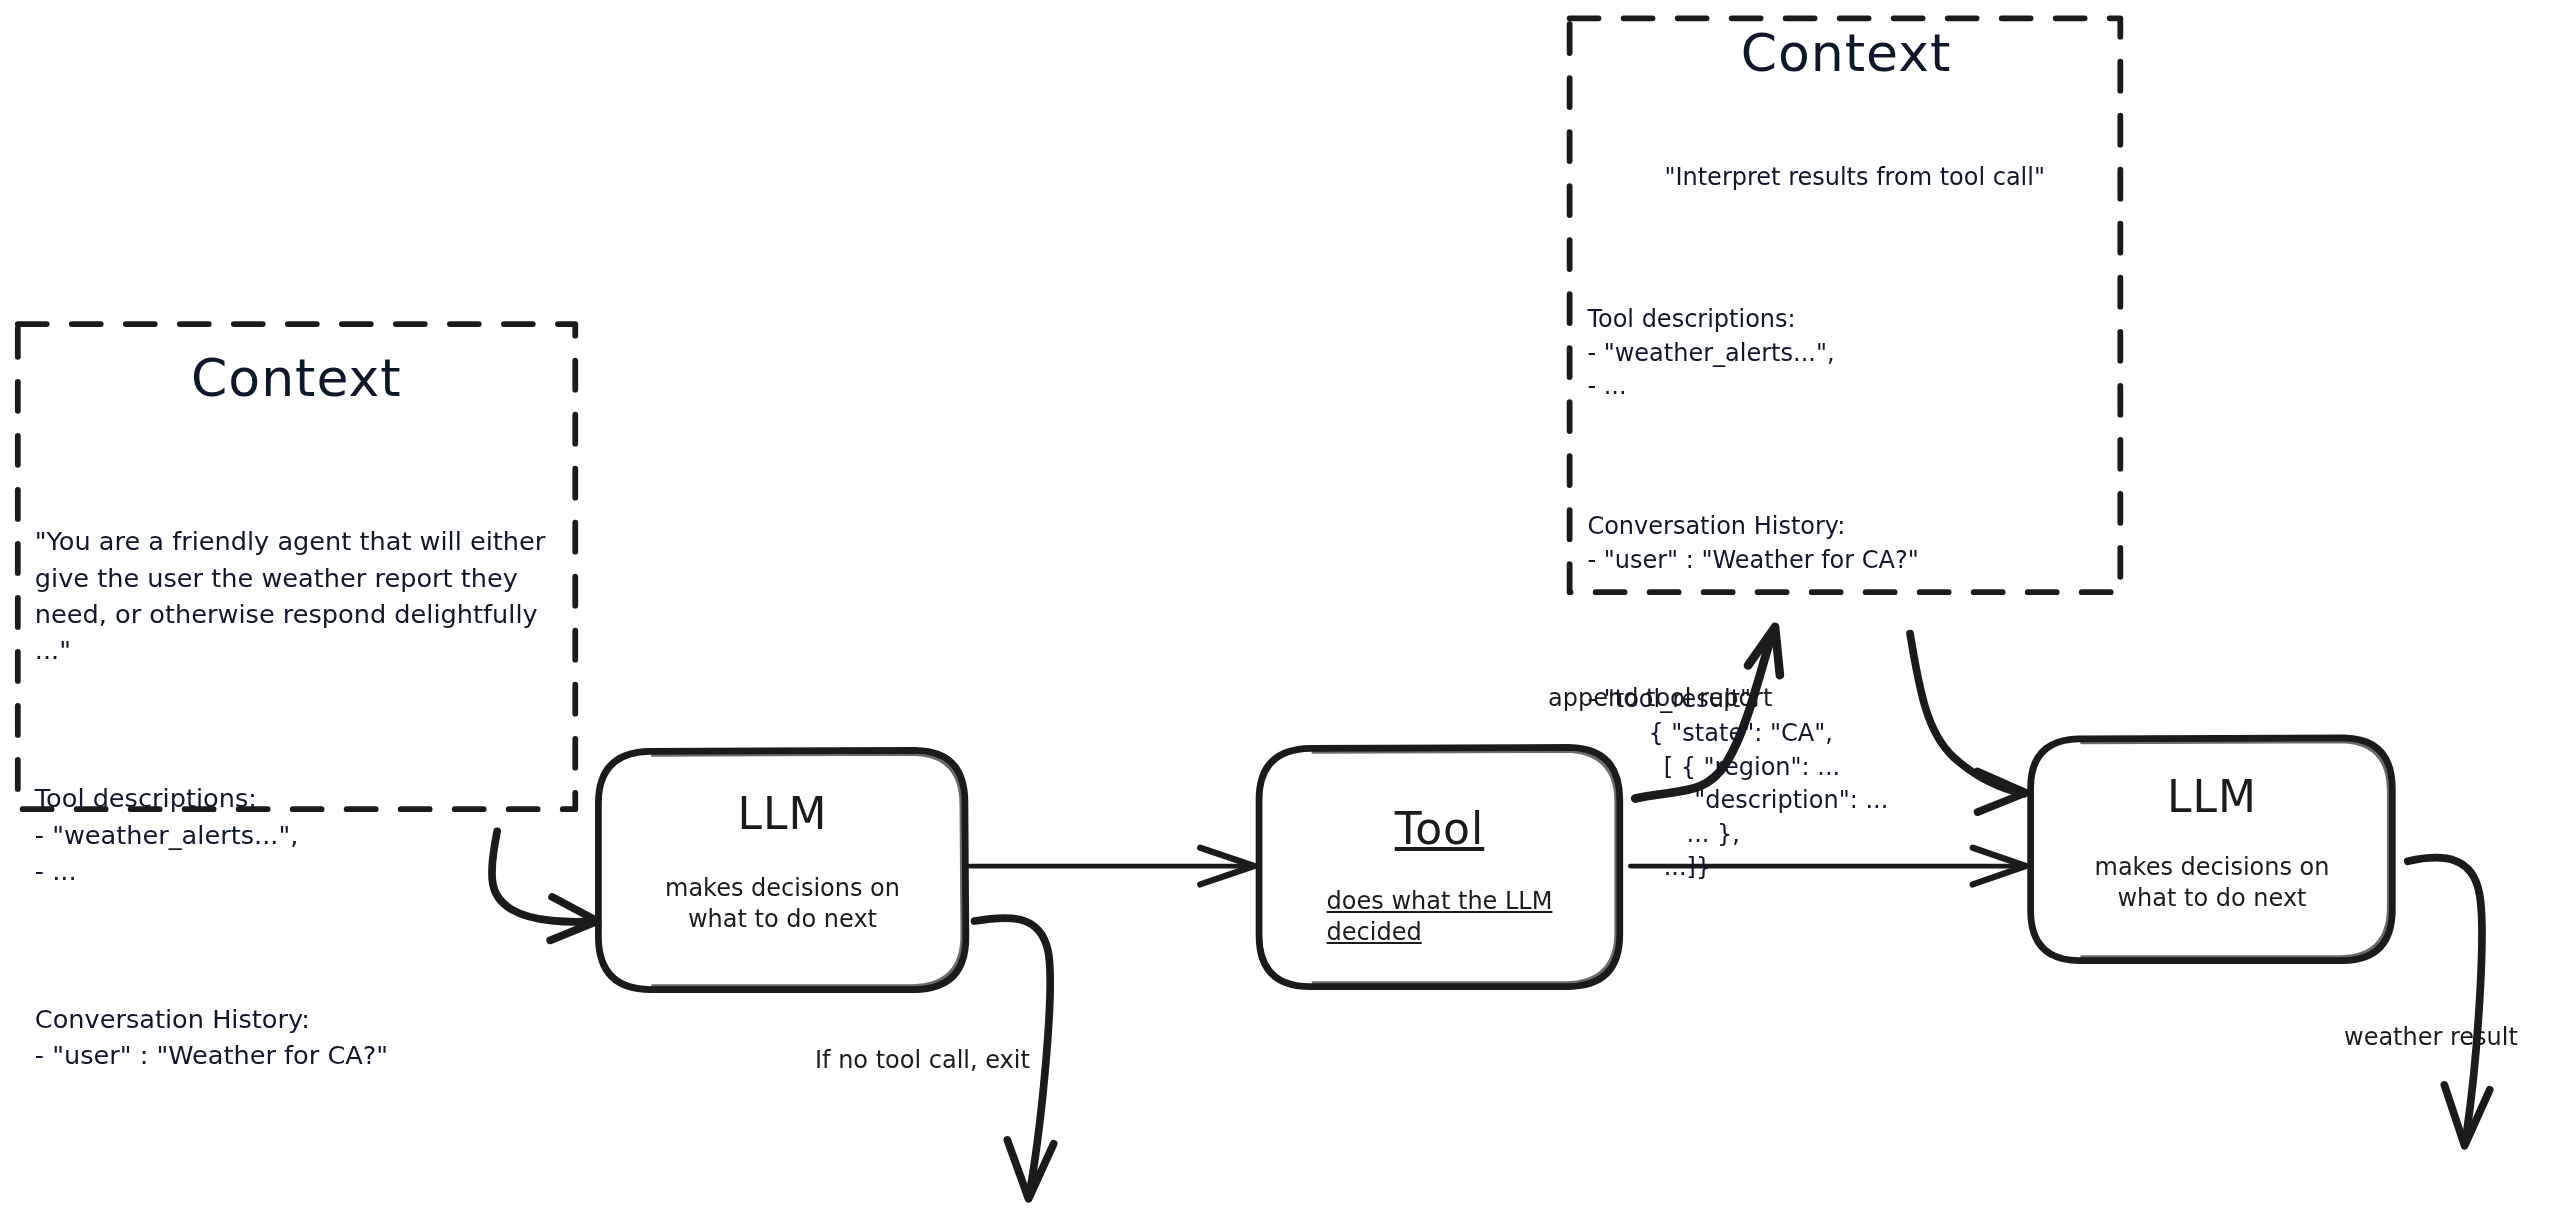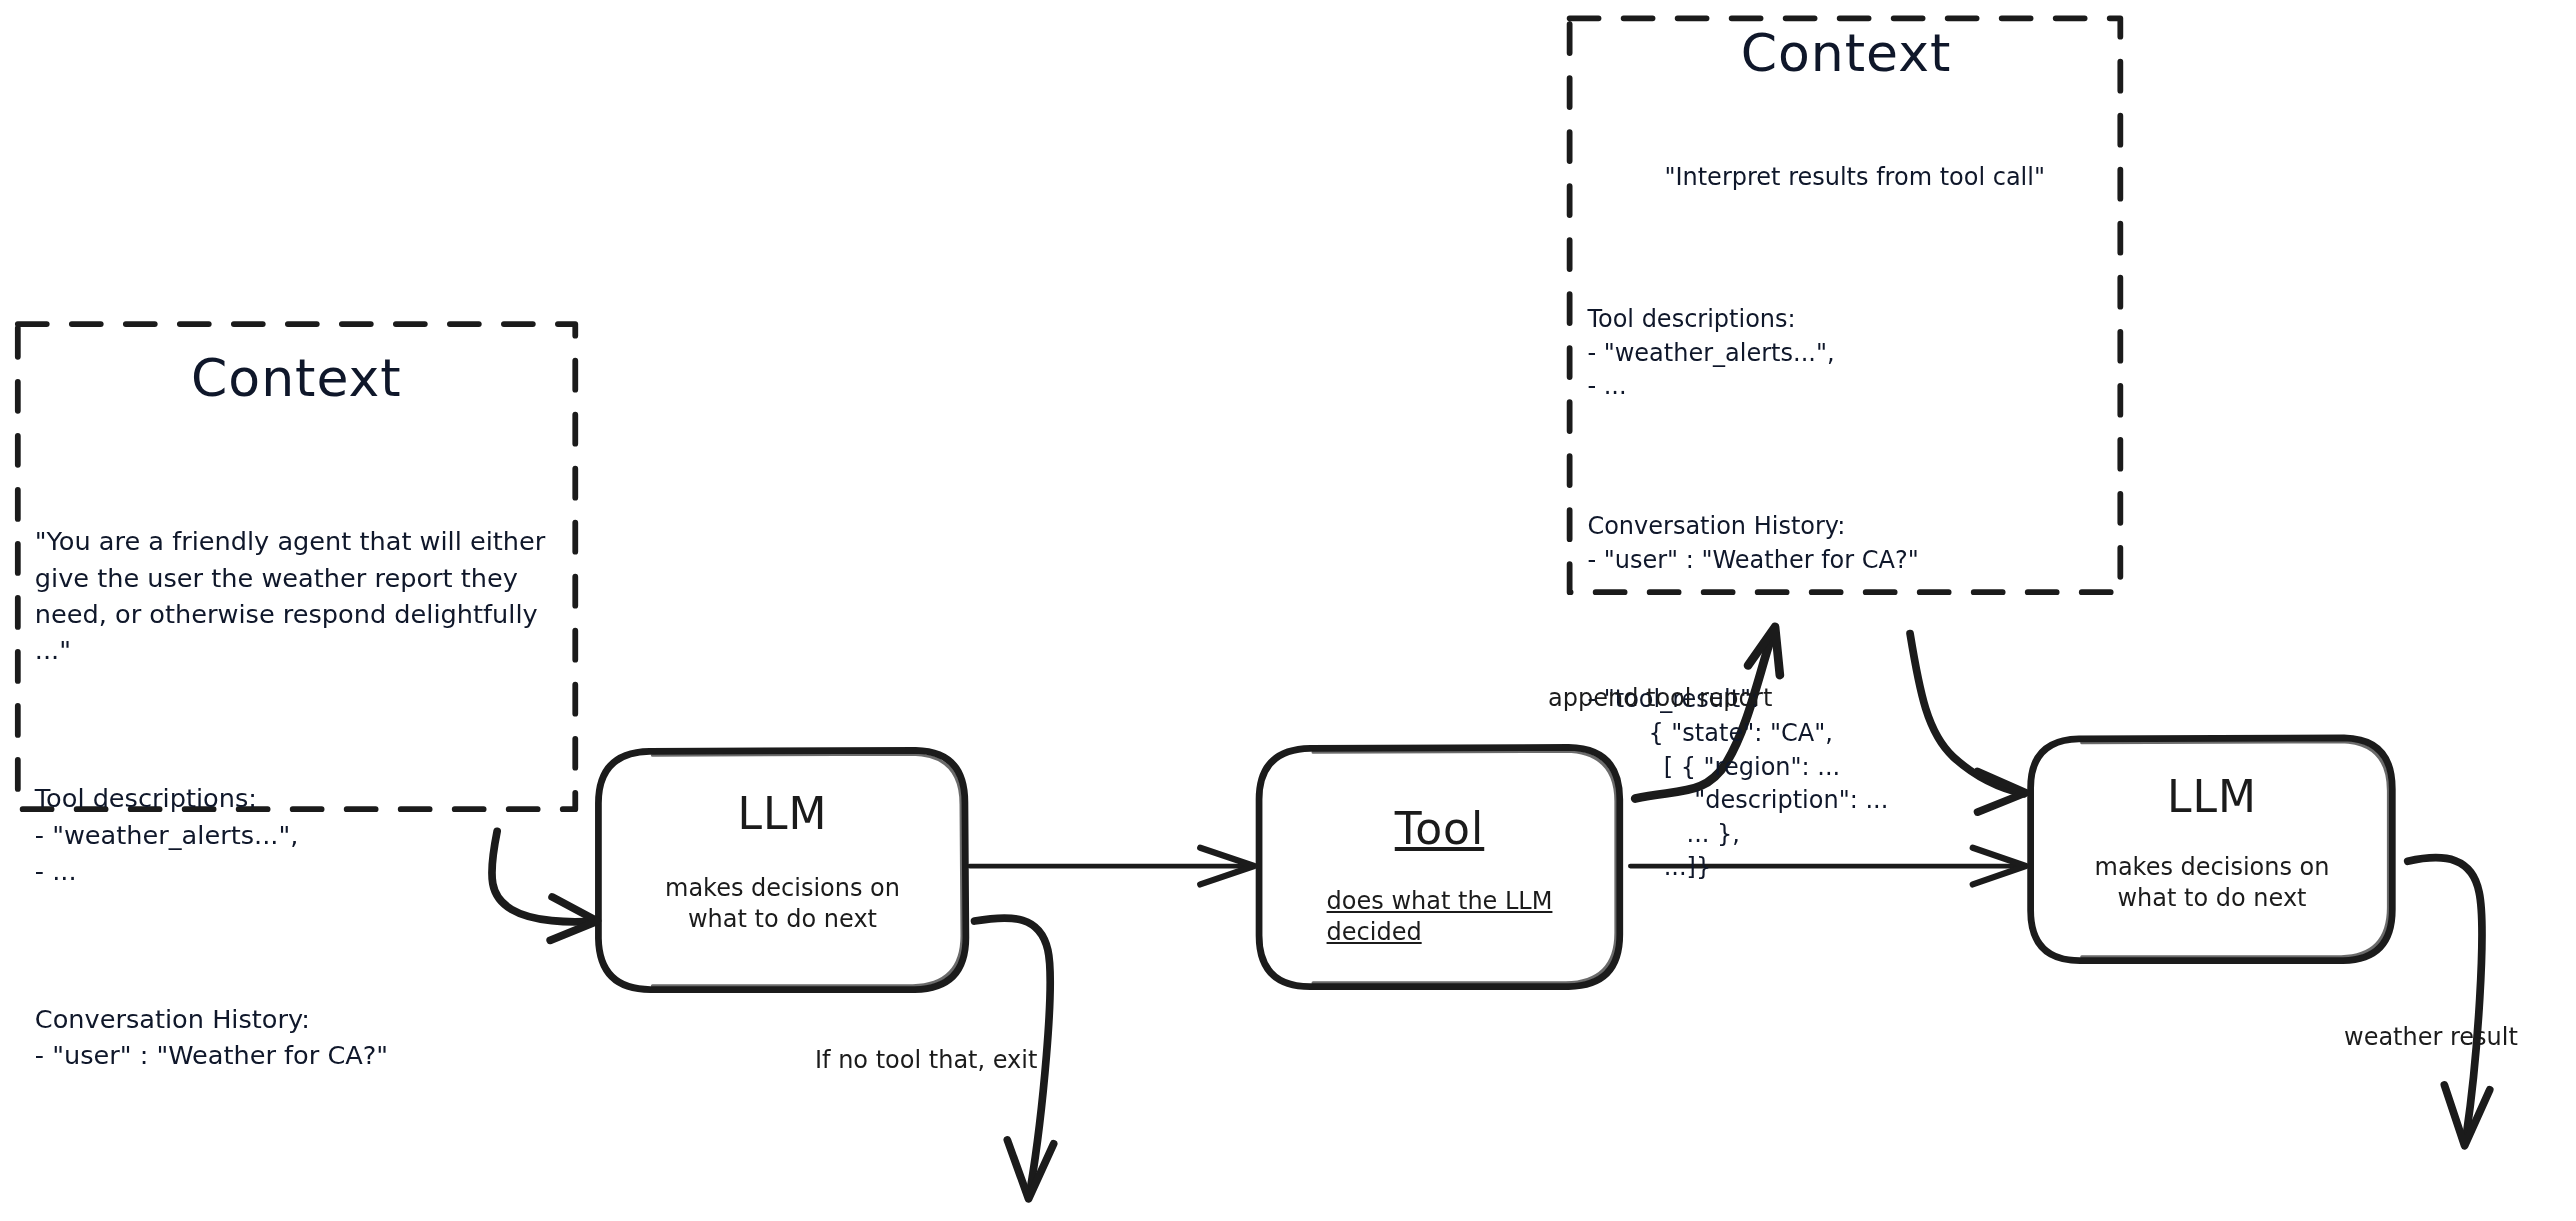--- a/index.html
+++ b/index.html
@@ -226,18 +226,18 @@
 decided</div>
     </div>
 
     <div class="node" id="node-llm2">
       <div class="node-title">LLM</div>
       <div class="node-sub">makes decisions on
 what to do next</div>
     </div>
 
     <div class="edge-label" id="lbl-append">append tool report</div>
-    <div class="edge-label" id="lbl-exit">If no tool that, exit</div>
+    <div class="edge-label" id="lbl-exit">If no tool call, exit</div>
     <div class="edge-label" id="lbl-return">weather result</div>
 
   </div>
 </div>
 
 
 </body></html>

